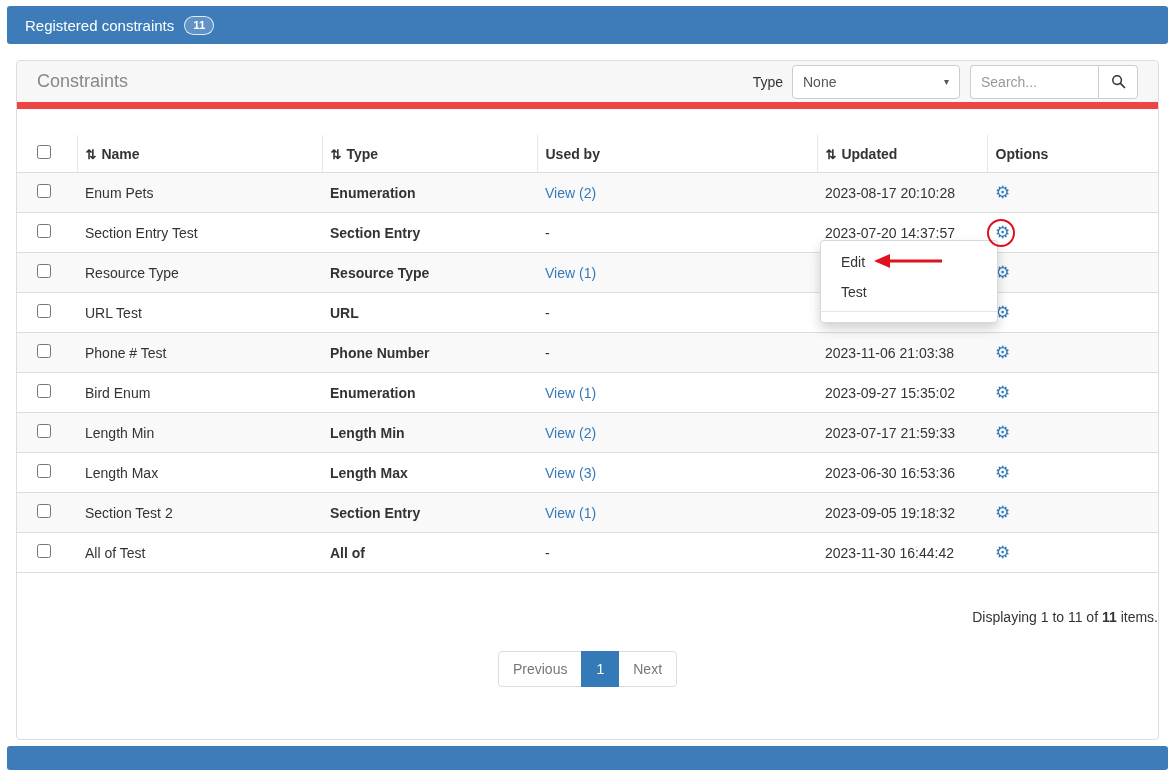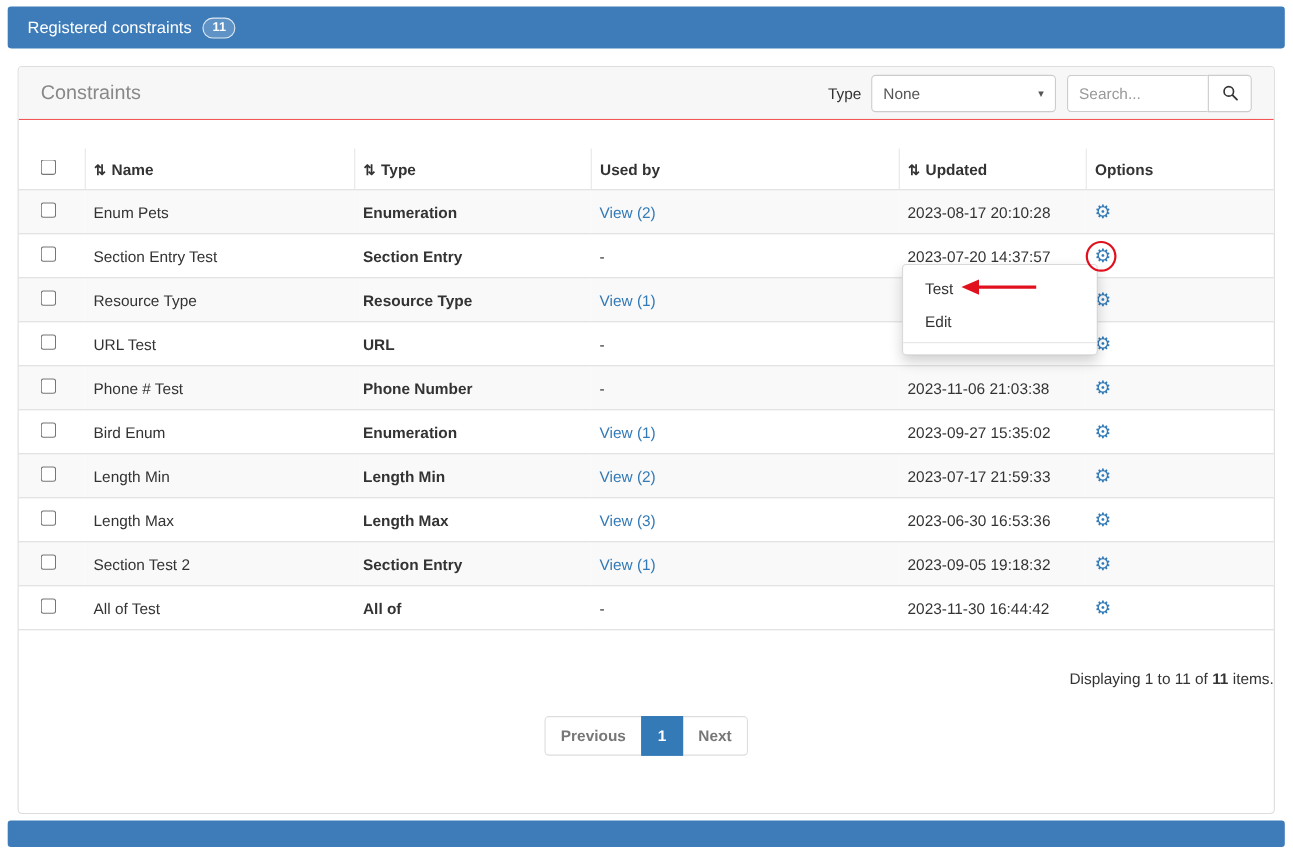--- a/index.html
+++ b/index.html
@@ -25,21 +25,21 @@
     position: absolute; left: 7px; right: 7px; top: 746px; height: 24px;
     background: #3d7cb9; border-radius: 3px;
   }
 
   
   .panel {
     position: absolute; top: 60px; left: 16px; right: 16px; height: 680px;
     border: 1px solid #ddd; border-radius: 4px; background: #fff;
   }
   .panel-heading {
-    height: 48px; background: #f7f7f7; border-bottom: 1px solid #ef4444;
+    height: 48px; background: #f7f7f7; border-bottom: 7px solid #ef4444;
     border-radius: 4px 4px 0 0;
     display: flex; align-items: center; padding: 0 20px;
   }
   .panel-title { flex: 1; font-size: 18px; color: #888; }
   .controls { display: flex; align-items: center; }
   .type-label { font-size: 14px; color: #333; margin-right: 9px; }
   .select {
     width: 168px; height: 34px; border: 1px solid #ccc; border-radius: 4px;
     background: #fff; display: flex; align-items: center; justify-content: space-between;
     padding: 0 10px; font-size: 14px; color: #555; cursor: pointer; margin-right: 10px;
@@ -79,21 +79,21 @@
   a.link { color: #337ab7; text-decoration: none; cursor: pointer; }
   a.plain { color: #333; text-decoration: none; cursor: default; }
   .gear { color: #337ab7; font-size: 17px; line-height: 16px; cursor: pointer; }
   input[type="checkbox"] { width: 14px; height: 14px; margin: 0; cursor: pointer; }
 
   
   .summary { text-align: right; margin-top: 36px; font-size: 14px; color: #333; }
   .pagination { text-align: center; margin-top: 26px; font-size: 0; }
   .page-btn {
     display: inline-block; padding: 9px 14px; border: 1px solid #ddd; background: #fff;
-    color: #777; font-size: 14px; cursor: pointer; margin-left: -1px; position: relative; font-weight: bold;
+    color: #777; font-size: 14px; cursor: pointer; margin-left: -1px; position: relative;
   }
   .page-btn.prev { border-radius: 4px 0 0 4px; margin-left: 0; }
   .page-btn.next { border-radius: 0 4px 4px 0; text-align: center; }
   .page-btn.active { background: #337ab7; border-color: #337ab7; color: #fff; z-index: 1; }
 
   
   .context-menu {
     position: absolute; left: 820px; top: 240px; width: 178px;
     background: #fff; border: 1px solid rgba(0,0,0,0.15); border-radius: 4px;
     box-shadow: 0 6px 12px rgba(0,0,0,0.18); padding: 6px 0; z-index: 10;
@@ -255,22 +255,22 @@
 </tbody>
     </table>
 
     <div class="summary"><span>Displaying 1 to 11 of </span><b>11</b><span> items.</span></div>
 
     <div class="pagination"><span class="page-btn prev">Previous</span><span class="page-btn active">1</span><span class="page-btn next">Next</span></div>
 
   </section>
 
   <div class="context-menu">
+    <div class="menu-item">Edit</div>
     <div class="menu-item">Test</div>
-    <div class="menu-item">Edit</div>
     <div class="menu-divider"></div>
   </div>
 
   <div class="annot-circle"></div>
   <svg class="annot-arrow" width="72" height="20" viewBox="0 0 72 20">
     <line x1="70" y1="10" x2="16" y2="10" stroke="#e0101e" stroke-width="3"></line>
     <polygon points="2,10 18,3 18,17" fill="#e0101e"></polygon>
   </svg>
 
   <footer class="bottombar"></footer>

